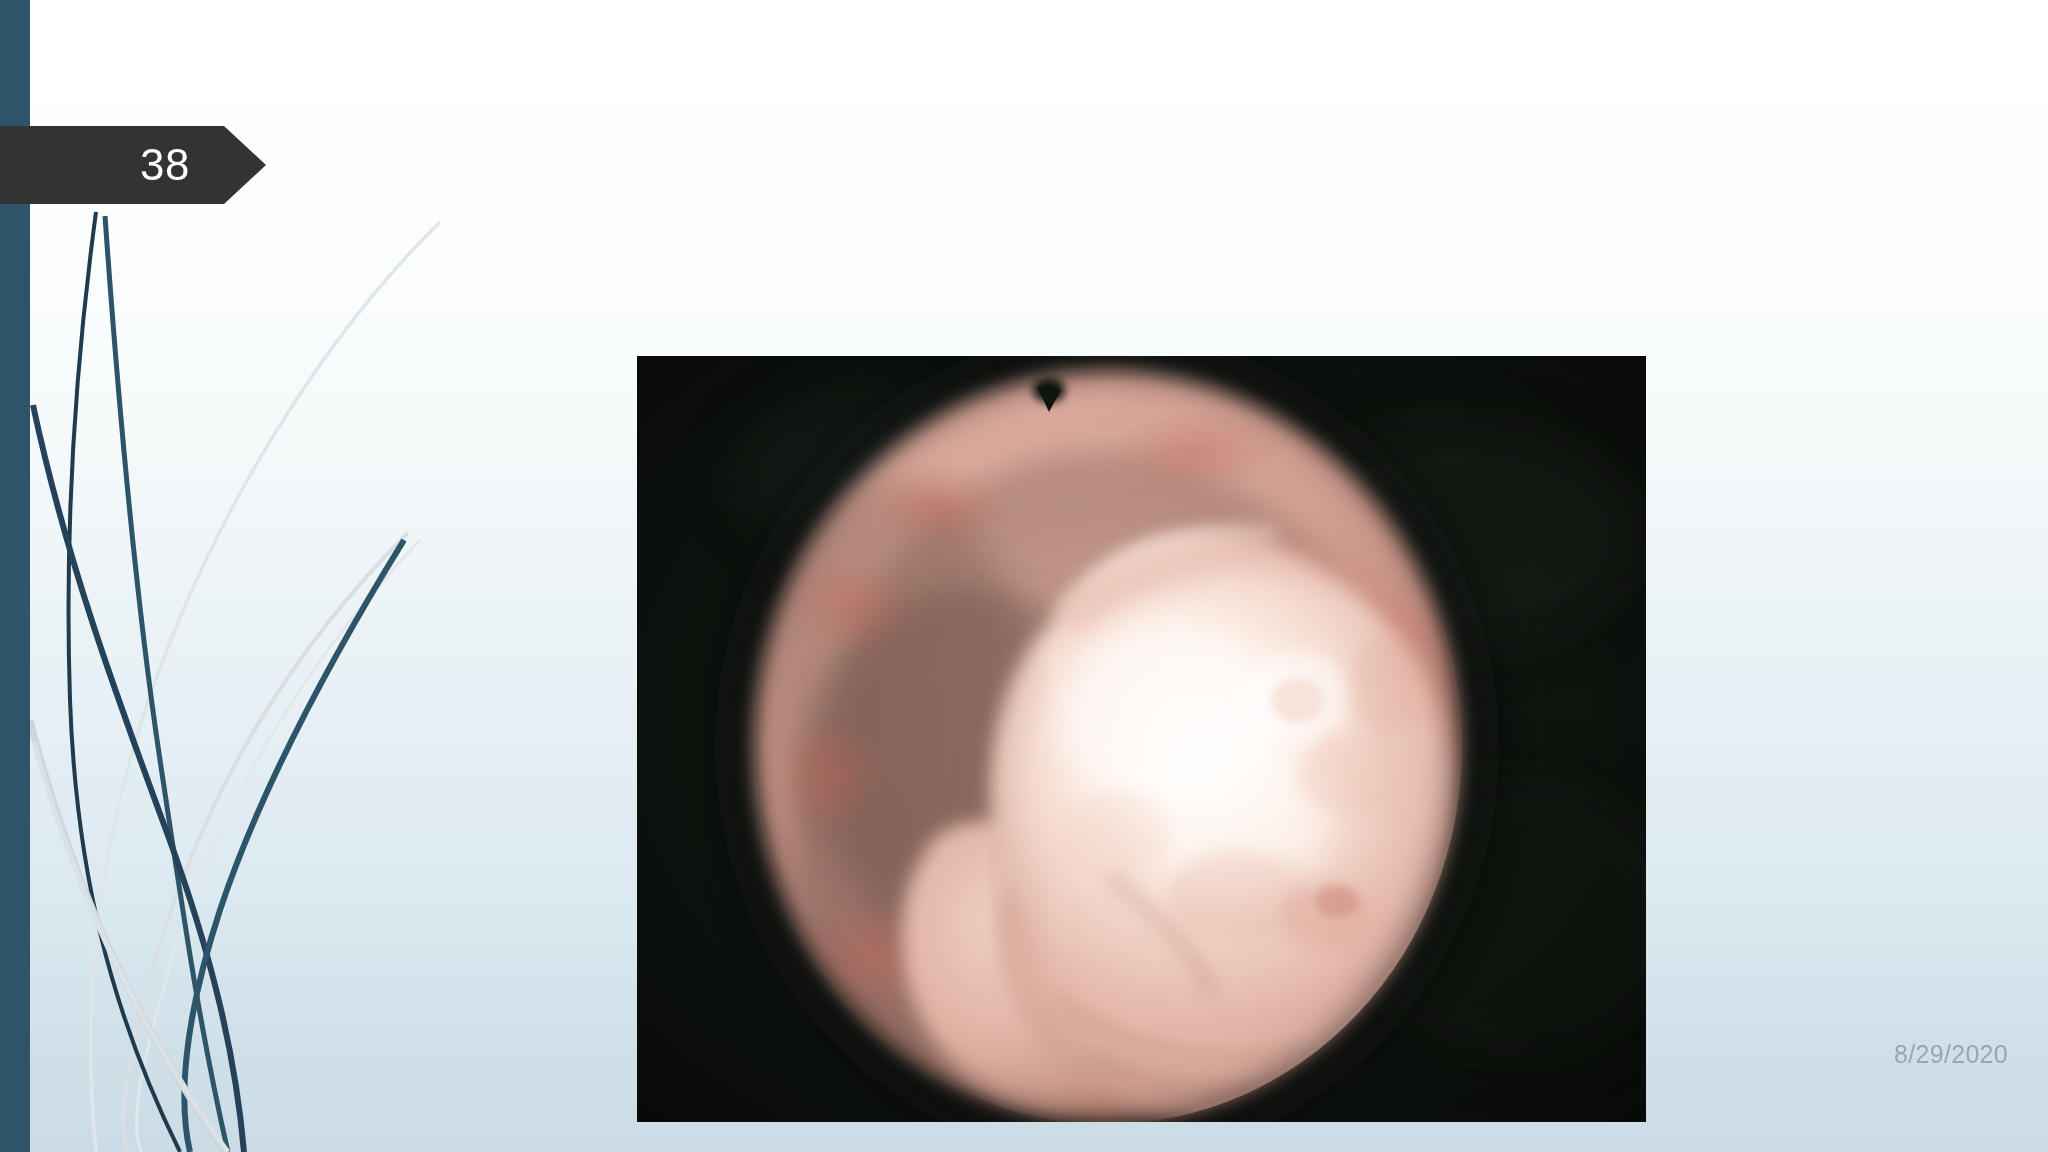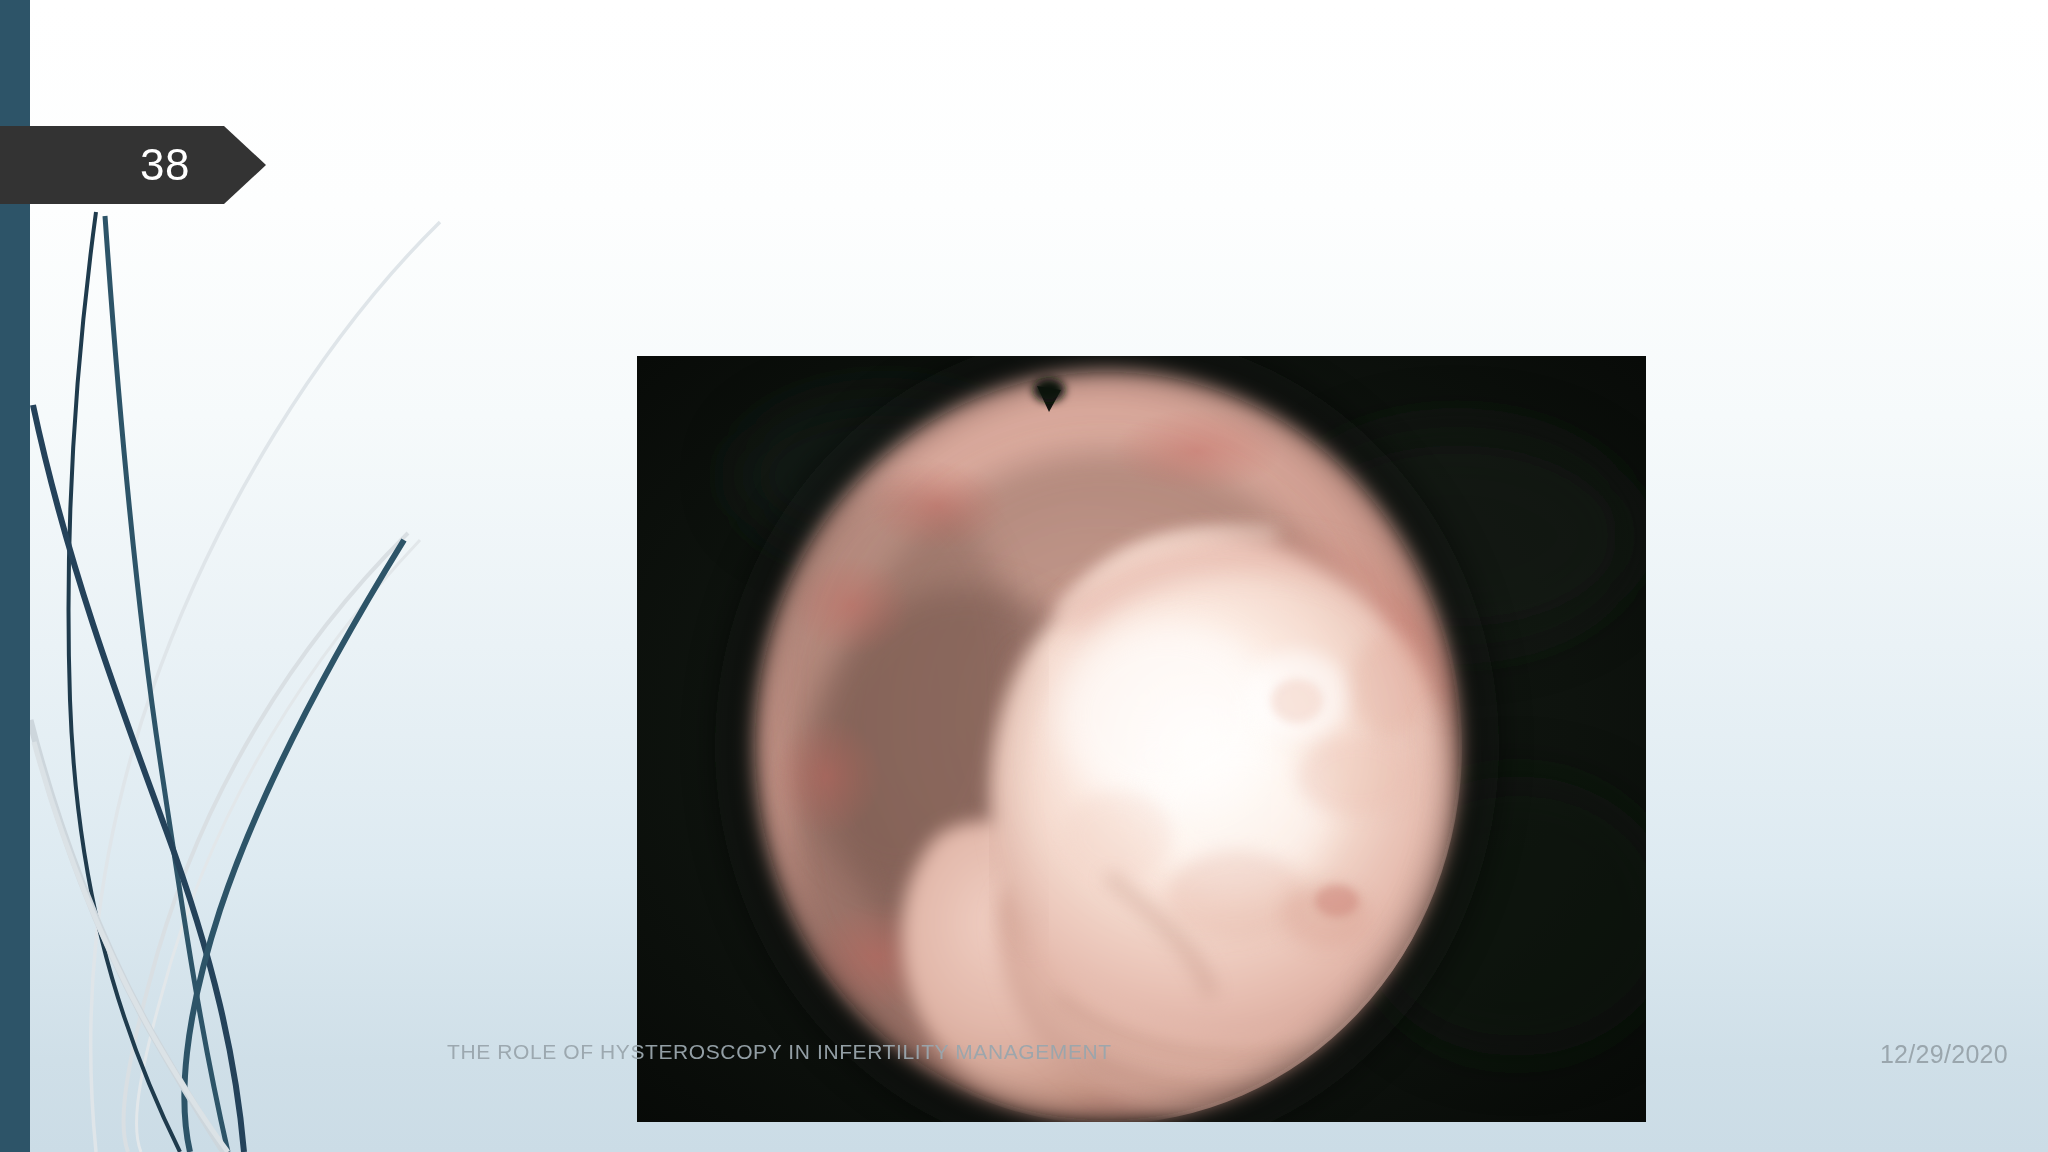--- a/index.html
+++ b/index.html
@@ -308,17 +308,16 @@
         </g>
 
         <path d="M 400 30 L 412 56 L 424 34 Z" fill="#0b0f0b" opacity="0.95"></path>
         <ellipse cx="412" cy="34" rx="16" ry="12" fill="#0d120d" filter="url(#tinyBlur)"></ellipse>
 
         <ellipse cx="470" cy="390" rx="372" ry="394" fill="none" stroke="#0a0d0a" stroke-width="40" opacity="0.5" filter="url(#midBlur)"></ellipse>
       </g>
     </svg>
   </div>
 
-  <div class="footer-text">THE ROLE OF HYSTEROSCOPY IN INFERTILITY MANAGEMENT</div>
-
-  <div class="footer-date">12/29/2020</div>
+
+  <div class="footer-date">8/29/2020</div>
 
 </div>
 
 </body></html>

